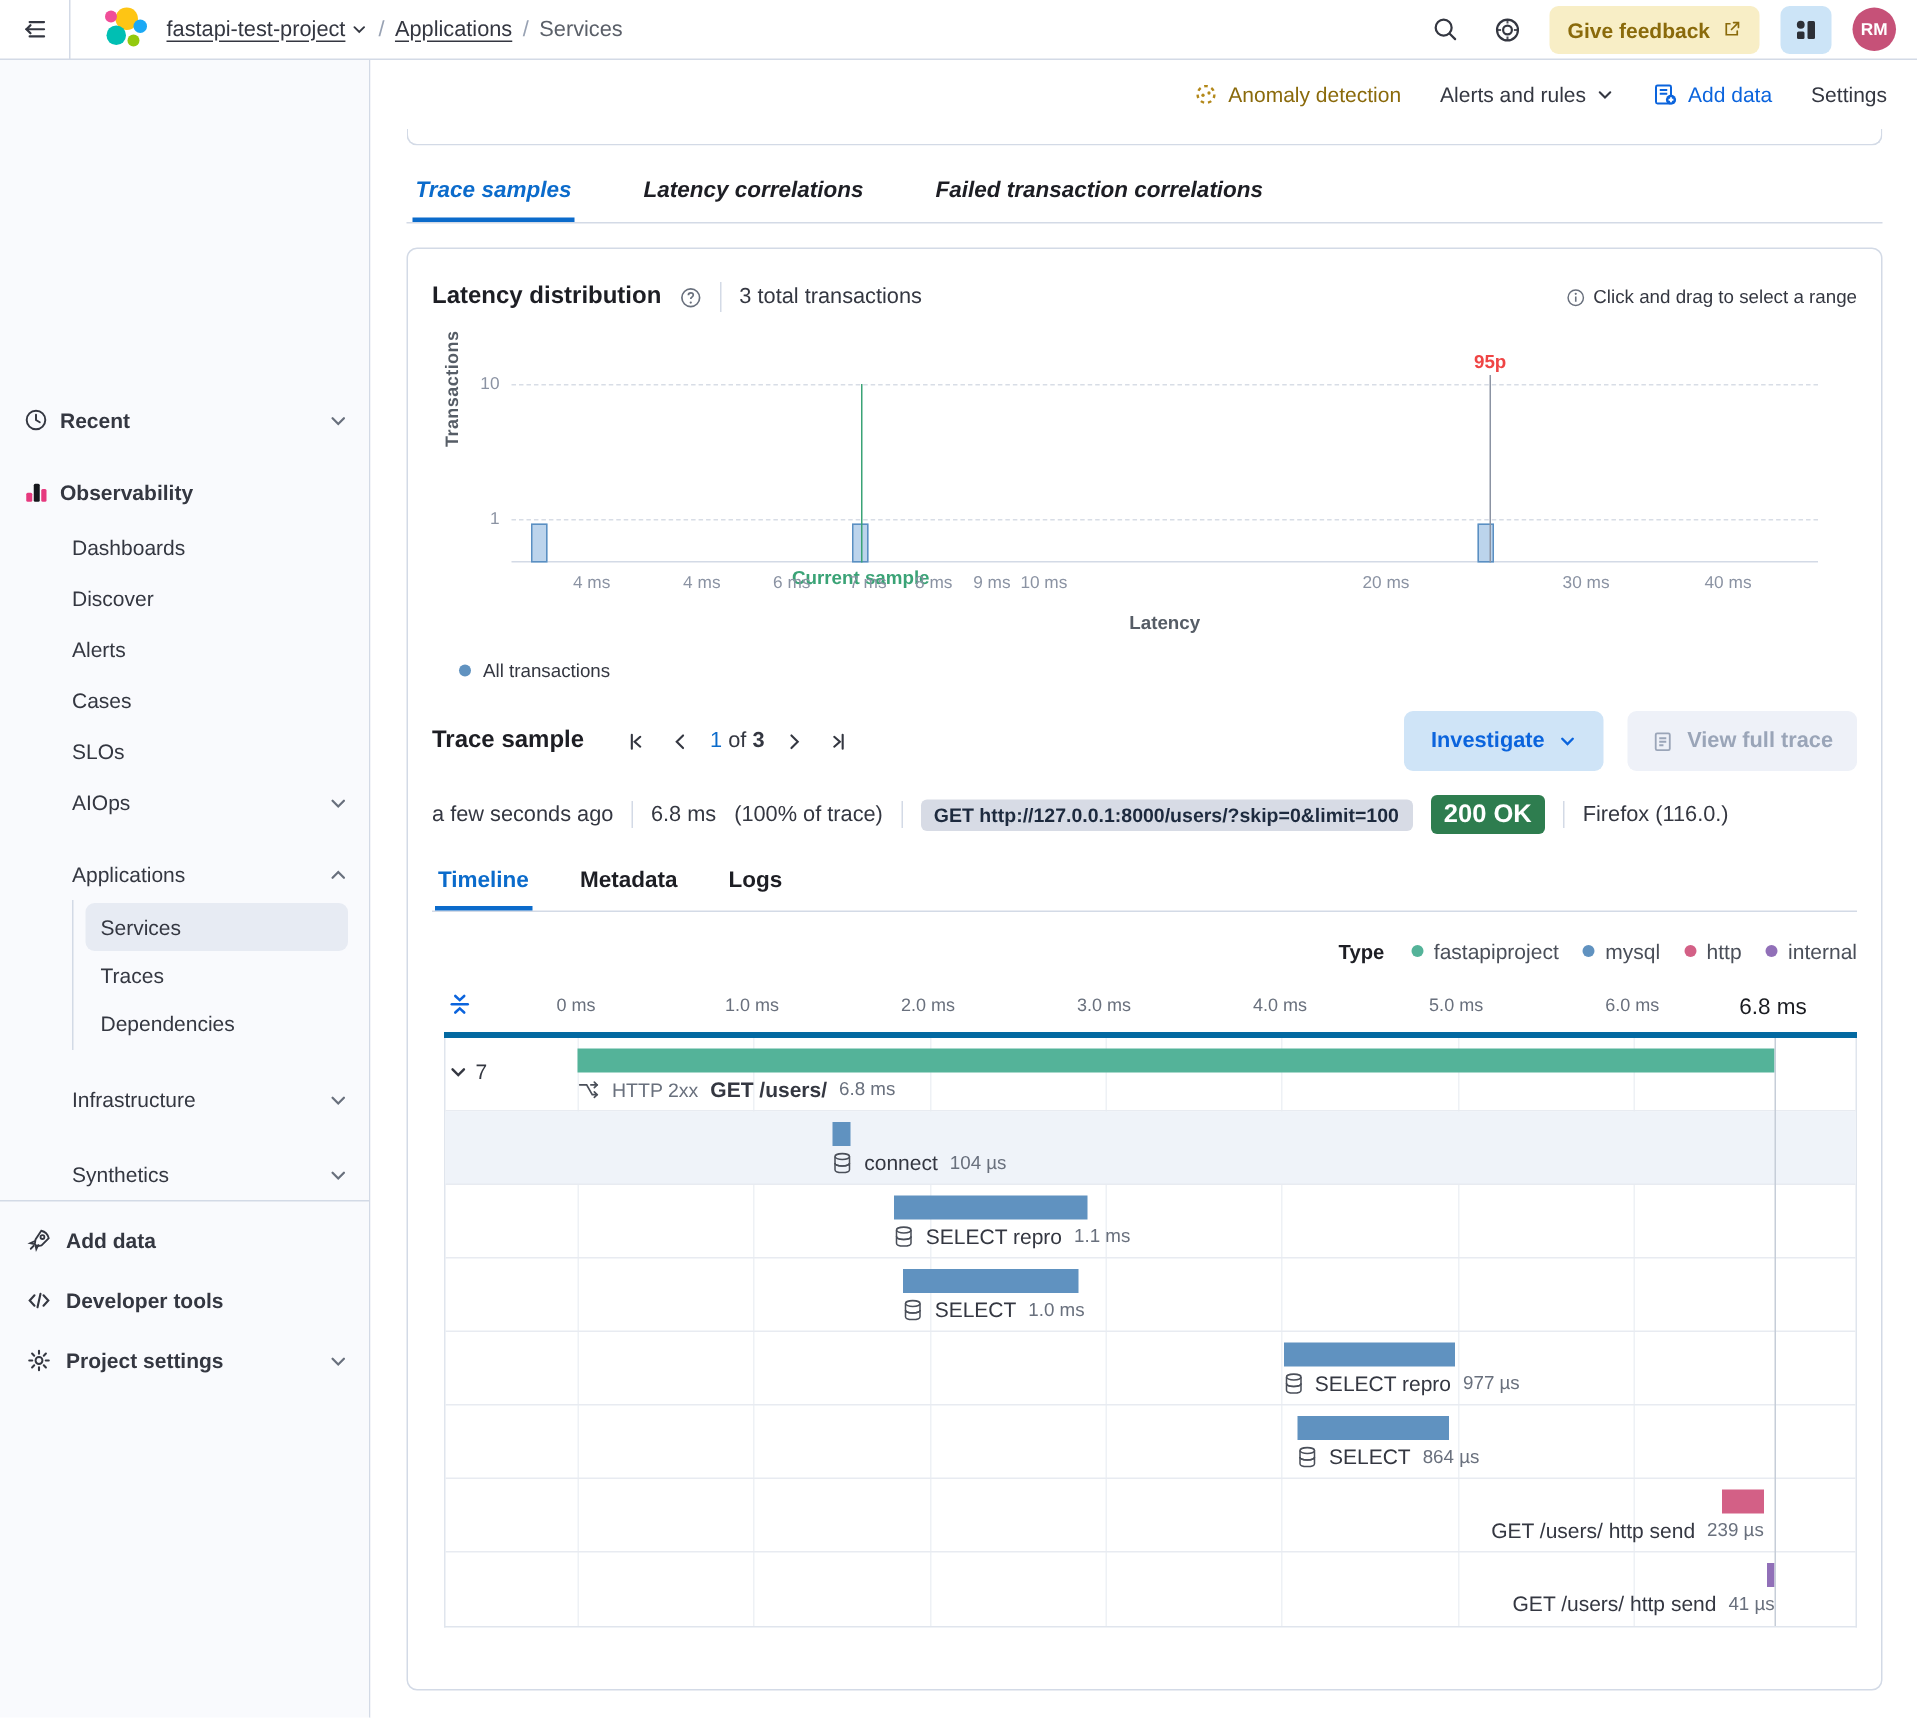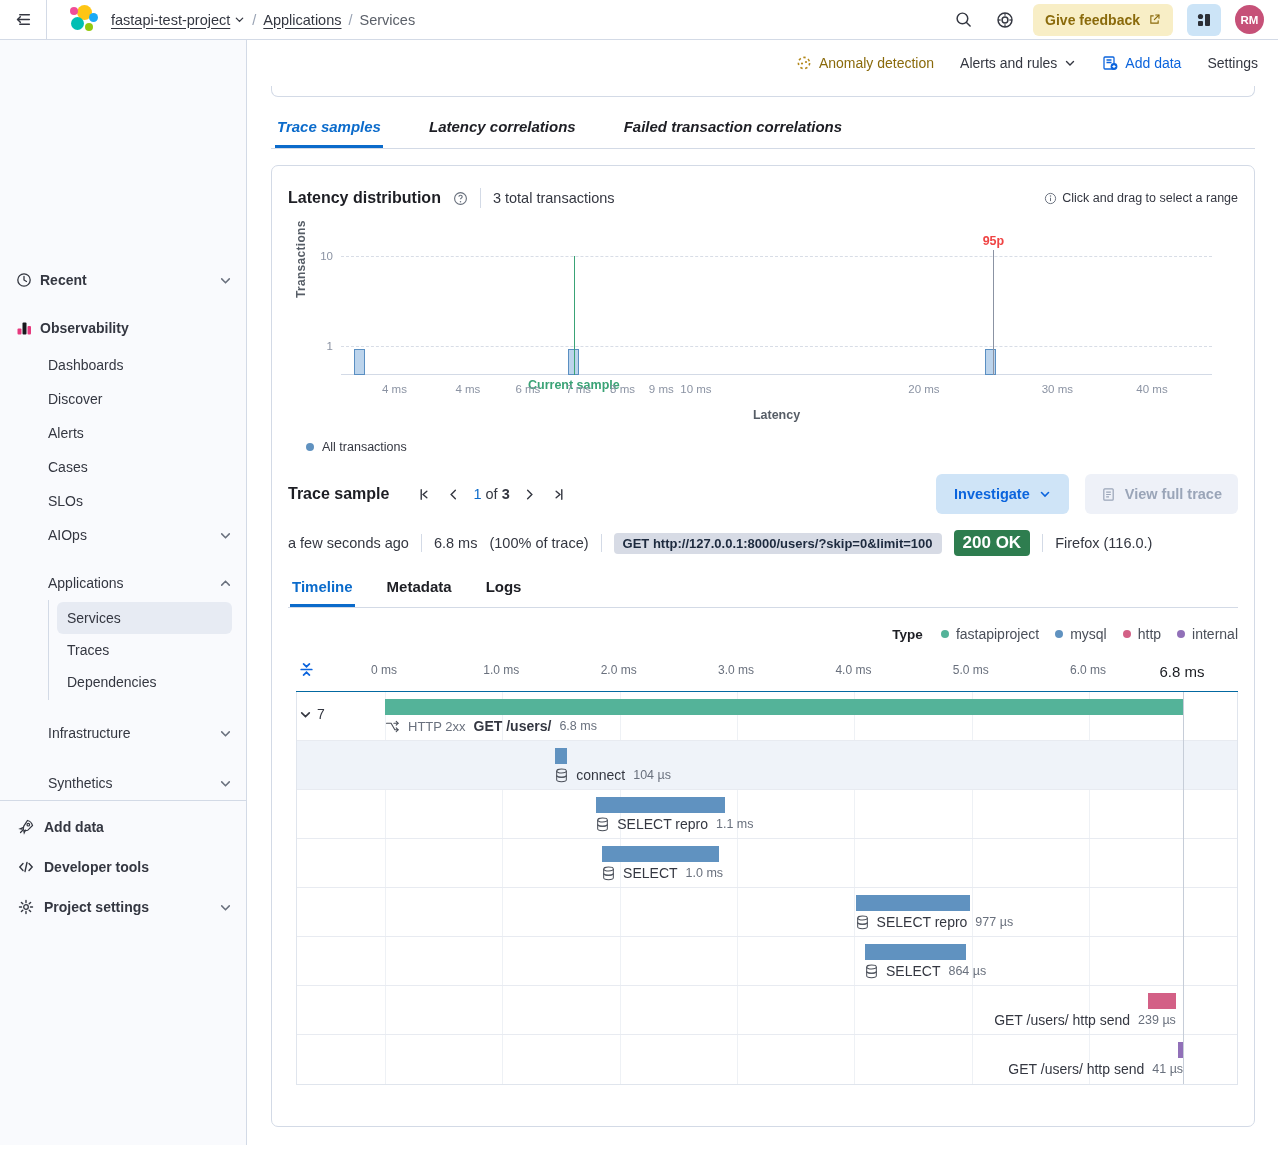--- a/index.html
+++ b/index.html
@@ -108,21 +108,21 @@
   .sample-tabs { margin-top:14px; border-bottom:1px solid #d3dae6; display:flex; gap:30px; padding-left:2px; }
   .stab { font-size:15px; font-weight:700; color:#1d1e24; padding:8px 2px 9px 2px; cursor:pointer; border-bottom:3px solid transparent;}
   .stab.active { color:#0b6bcb; border-bottom-color:#0b6bcb; }
 
   .type-row { display:flex; align-items:center; gap:16px; margin:18px 0 0 2px; font-size:14px; color:#4a4f59;justify-content:flex-end; }
   .type-label { font-weight:700; color:#1d1e24; font-size:13.5px; margin-right:2px; }
   .type-item { display:flex; align-items:center; gap:7px; cursor:pointer; }
 
   
   .wf { margin-top:12px; }
-  .wf-axis { position:relative; height:38px; border-bottom:1px solid #0369a1; margin:0 0 0 8px;text-decoration:underline; }
+  .wf-axis { position:relative; height:38px; border-bottom:4px solid #0369a1; margin:0 0 0 8px;text-decoration:underline; }
   .wf-fold { position:absolute; left:2px; top:7px; color:#0b64dd; cursor:pointer; }
   .wf-tick { position:absolute; top:9px; transform:translateX(-50%); font-size:12px; color:#69707d; white-space:nowrap; }
   .wf-tick.end { font-size:15px; color:#1a1c21; }
   .wf-rows { position:relative; margin-left:8px; border:1px solid #e0e5ed; border-top:none; }
   .wf-grid { position:absolute; inset:0; }
   .wf-gridline { position:absolute; top:0; bottom:0; width:1px; background:#eef1f5; }
   .wf-boundary { position:absolute; top:0; bottom:0; width:1px; background:#c6cdd8; z-index:5; }
   .wf-row { position:relative; height:49px; border-bottom:1px solid #e8ebf1; }
   .wf-row:last-child { border-bottom:none; }
   .wf-row.hl { background:#eff3f9; }

